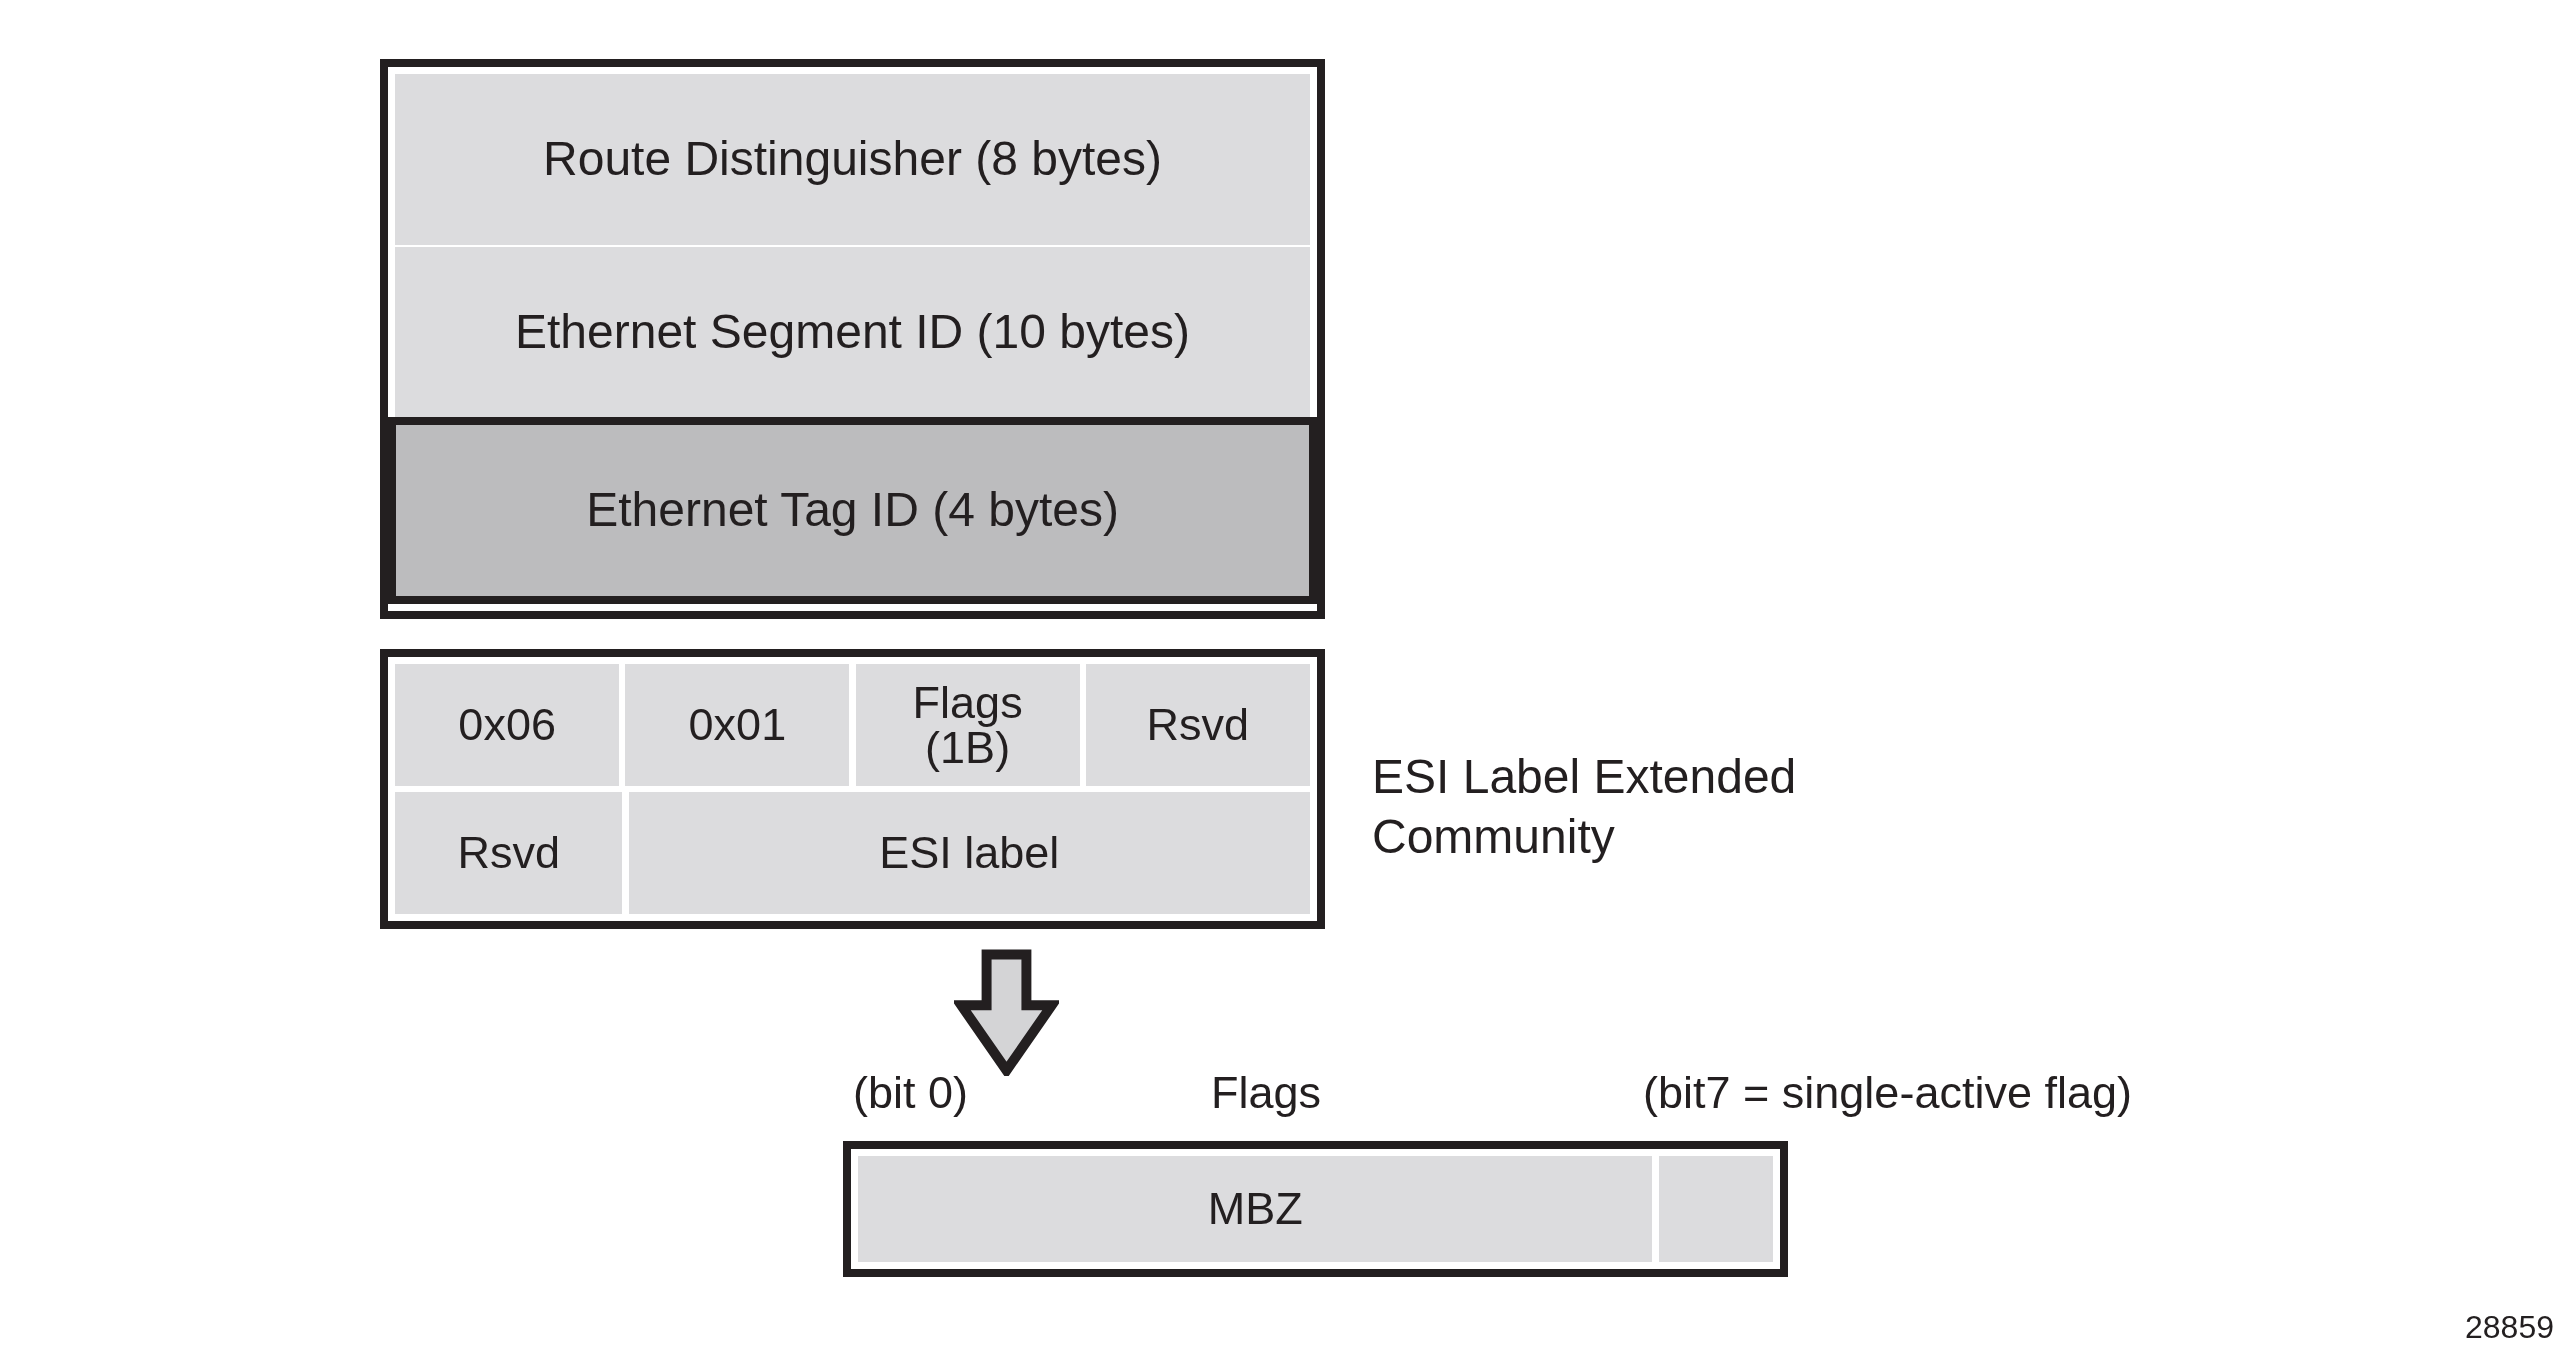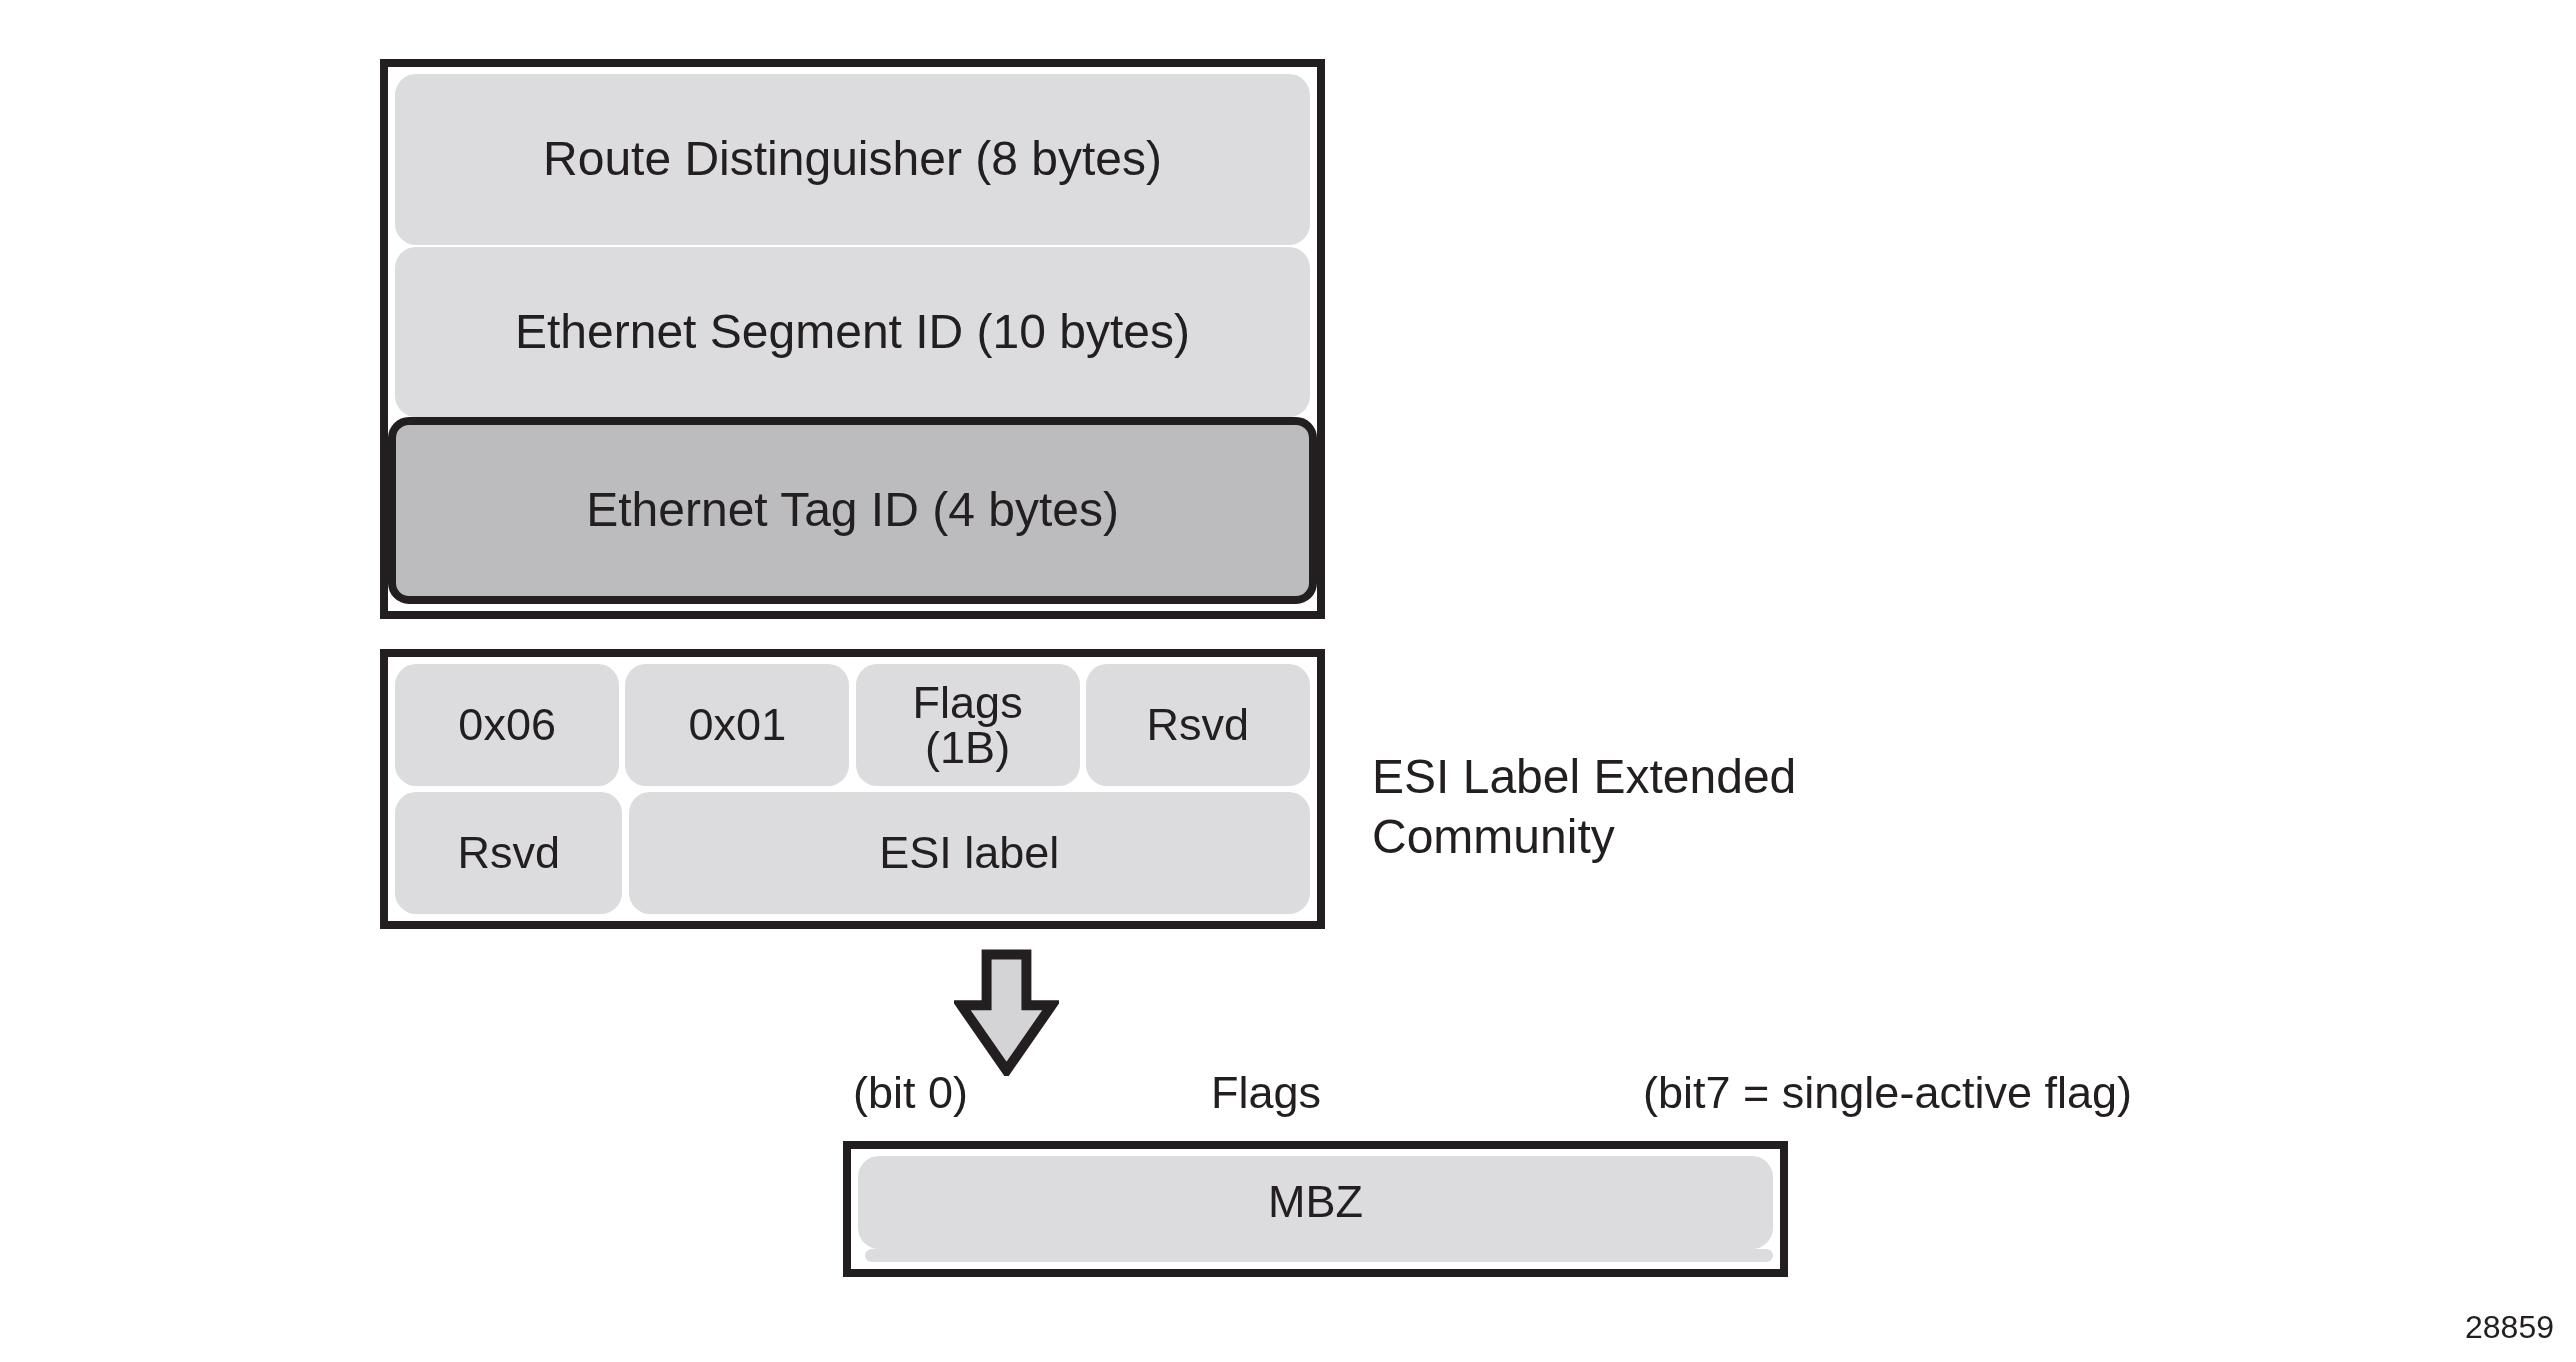--- a/index.html
+++ b/index.html
@@ -27,21 +27,20 @@
 
   .cell {
     background: #dcdcde;
     color: #231f20;
     display: flex;
     align-items: center;
     justify-content: center;
     text-align: center;
     box-sizing: border-box;
     line-height: 1.02;
-    border-radius: 21px;
   }
 
   
   #nlri-stack {
     left: 380px;
     top: 59px;
     width: 945px;
     height: 560px;
     padding: 7.2px;
     display: flex;
@@ -116,21 +115,20 @@
   #bit7-note  { left: 1643px; top: 1067px; }
 
   
   #flags-byte {
     left: 843px;
     top: 1141px;
     width: 945px;
     height: 136px;
     padding: 7.2px;
     display: flex;
-    flex-direction: column;
   }
   #flags-byte .cell { font-size: 45px; }
   #flags-byte .mbz  { flex: 7 1 0; }
   #flags-byte .bit7 { flex: 1 1 0; margin-left: 7.2px; }
 
   
   #figure-id {
     position: absolute;
     right: 22px;
     bottom: 16.3px;

